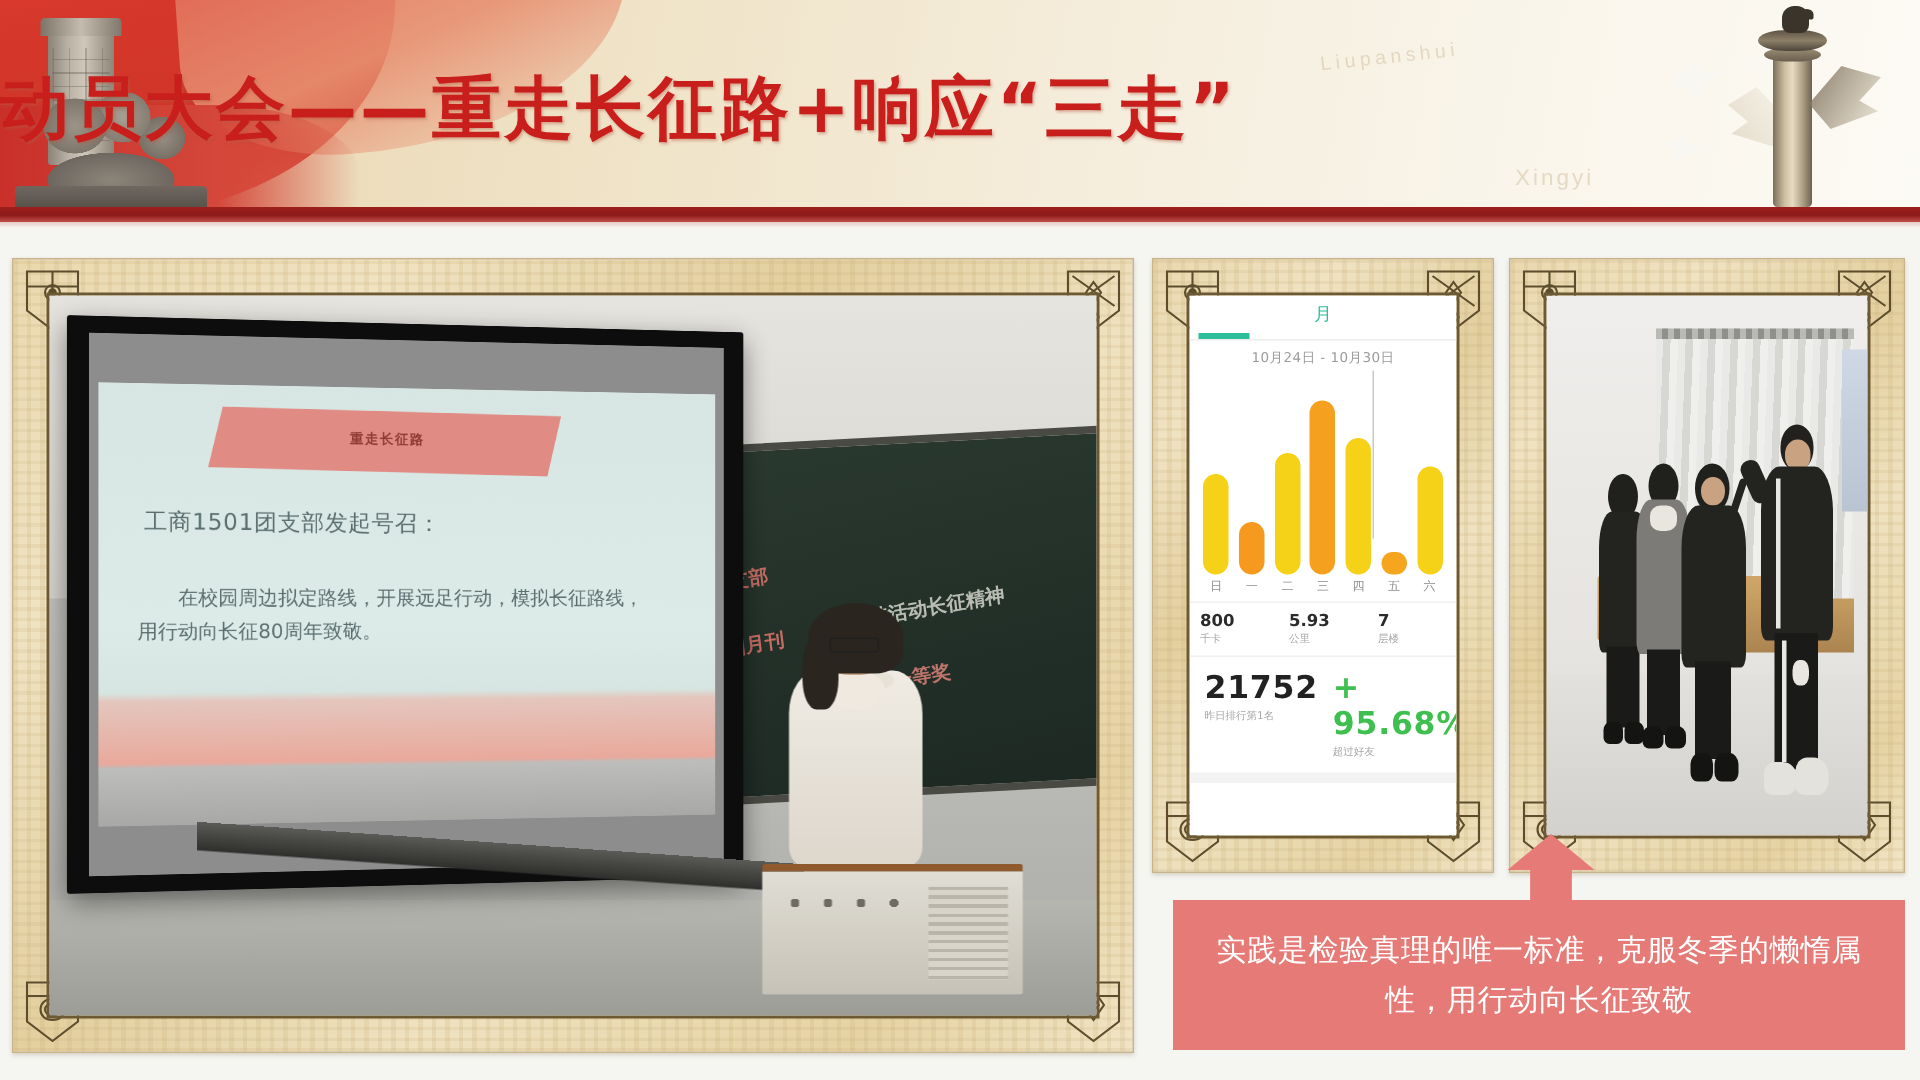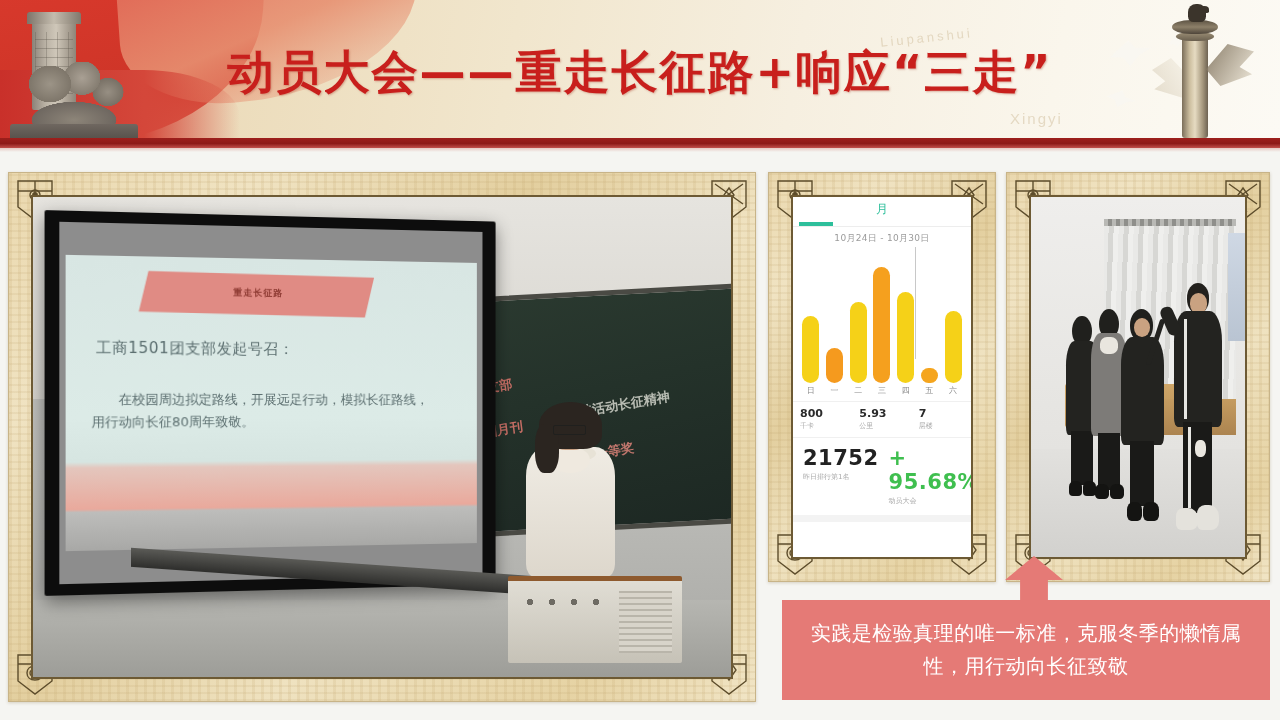--- a/index.html
+++ b/index.html
@@ -125,21 +125,21 @@
     position:absolute; width:34px; height:22px;
     background:rgba(252,250,245,.92);
     clip-path:polygon(0% 55%,22% 30%,48% 4%,62% 34%,100% 42%,70% 60%,44% 96%,30% 62%);
     filter:drop-shadow(0 1px 1px rgba(150,135,110,.35));
   }
   .dove.d1 { left:6px; top:42px; transform:rotate(-8deg) scale(1.25); }
   .dove.d2 { left:-4px; top:88px; transform:rotate(14deg) scale(.85); }
   .dove.d3 { left:52px; top:30px; transform:rotate(-22deg) scale(.6); opacity:.8;}
 
   .title {
-    position:absolute; left:0; top:46px; width:1280px; text-align:center;
+    position:absolute; left:0; top:46px; width:1280px; 
     font-family:"DejaVu Sans","Liberation Sans",sans-serif;
     font-size:46px; font-weight:bold; color:#c81f1c;
     letter-spacing:2px; line-height:52px;
     text-shadow:1px 1px 2px rgba(180,90,70,.45);
     white-space:nowrap;
   }
   .hdr-rule {
     position:absolute; left:0; top:138px; width:1280px; height:10px;
     background:linear-gradient(180deg,#9d1f1c 0%,#8d1a18 55%,#c1504c 100%);
   }
@@ -536,21 +536,21 @@
             <div class="stat-l">层楼</div>
           </div>
         </div>
       <div class="stat-big" id="main-stats">
           <div class="c">
             <div class="v" style="color: rgb(34, 34, 34);">21752</div>
             <div class="l">昨日排行第1名</div>
           </div>
           <div class="c">
             <div class="v" style="color: rgb(63, 191, 79);">+ 95.68%</div>
-            <div class="l">动员大会</div>
+            <div class="l">超过好友</div>
           </div>
         </div>
       <div class="stat-foot" id="foot-stats"></div>
     </div>
   </div>
 </div>
 
 <div class="frame" id="photo-right">
   <div class="orn tl">
       <svg viewBox="0 0 40 44">

